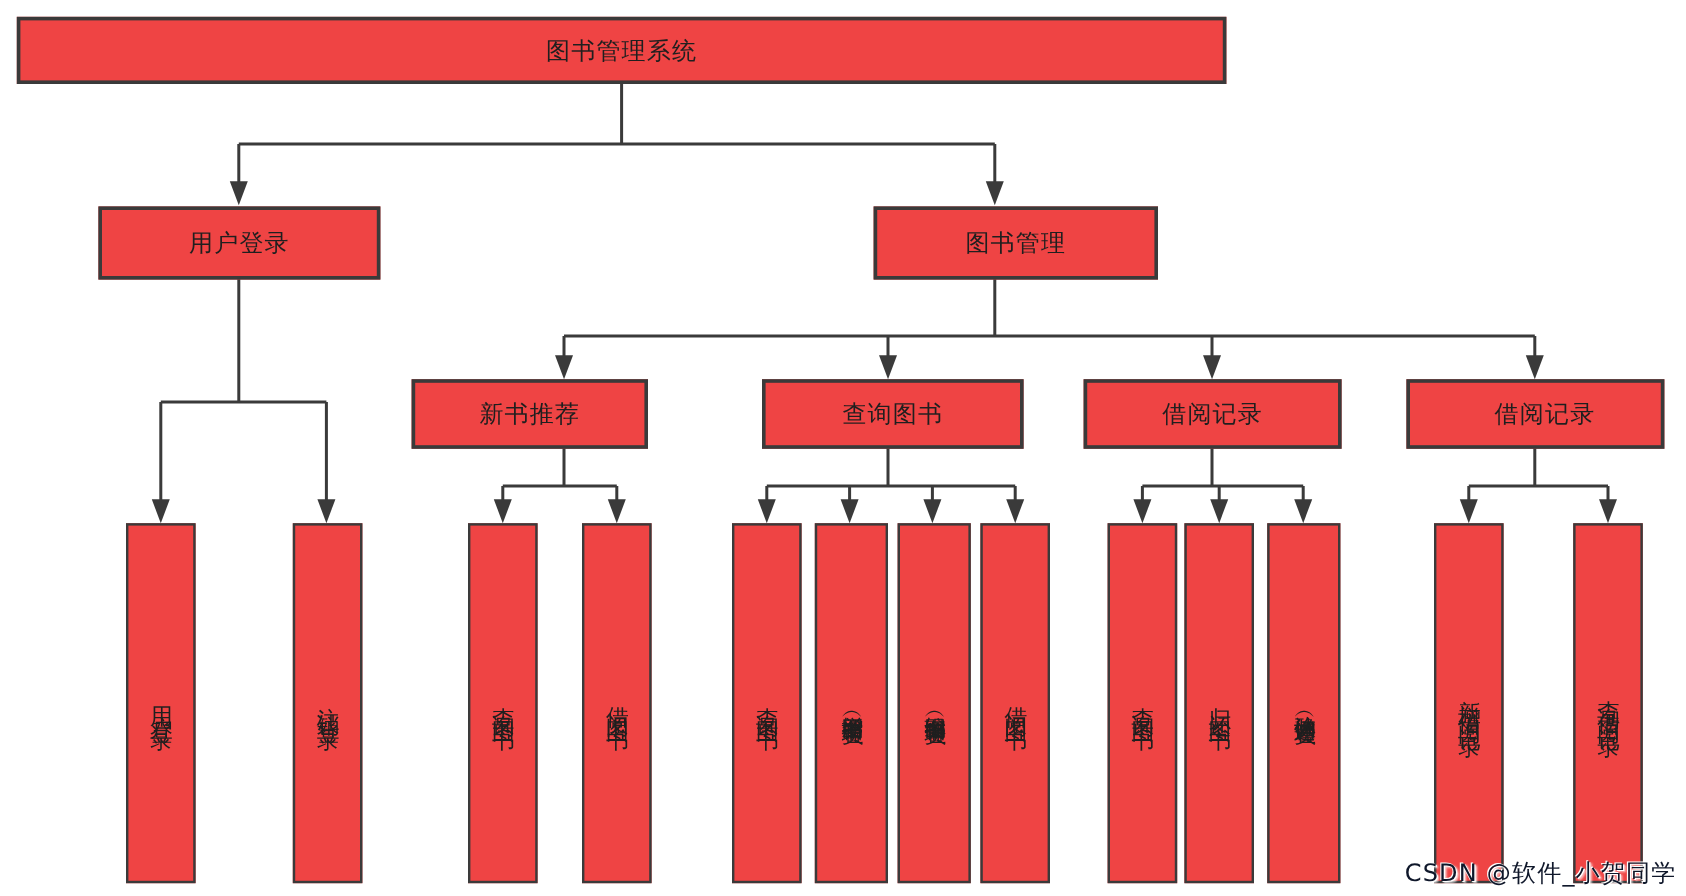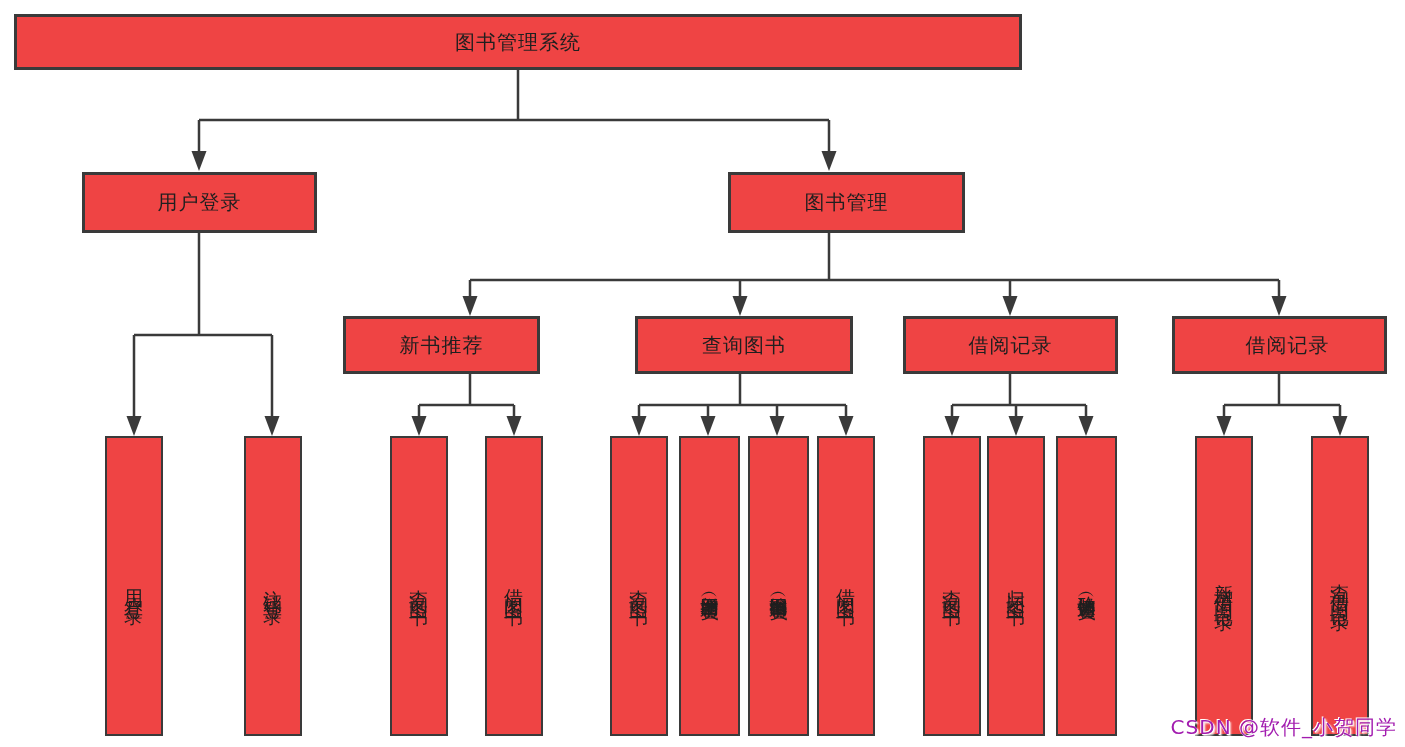--- a/index.html
+++ b/index.html
@@ -40,21 +40,21 @@
   }
   .leaf.long .vtext {
     font-size: 18px;
     letter-spacing: 1px;
   }
   #watermark {
     position: absolute;
     right: 8px;
     top: 714px;
     font-size: 20px;
-    color: #a21caf;
+    color: #0f172a;
     letter-spacing: 1px;
     text-shadow: 1px 1px 0 #ffffff, -1px -1px 0 #ffffff, 2px 2px 2px #ffffff;
     z-index: 5;
     white-space: nowrap;
   }
 </style>
 </head>
 <body>
 
 <div id="canvas">

